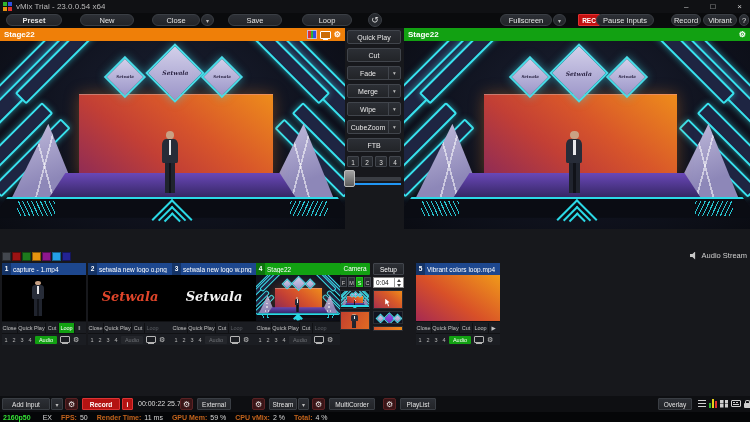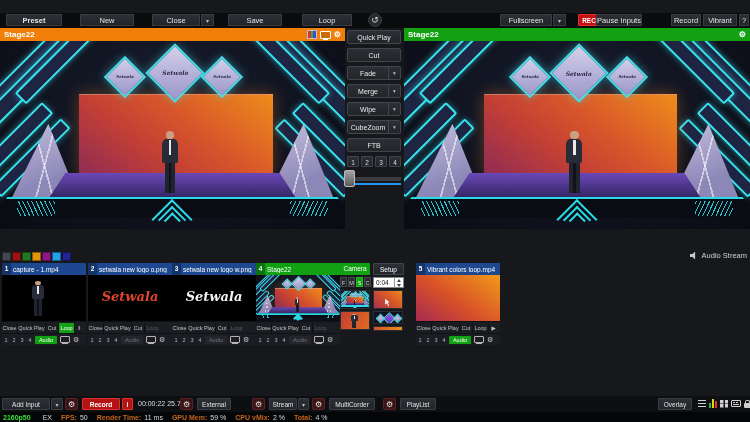--- a/index.html
+++ b/index.html
@@ -12,21 +12,21 @@
   .titlebar{left:0;top:0;width:750px;height:13px;background:#101114;display:flex;align-items:center;}
   .vmix-logo{width:9px;height:9px;margin:0 4px 0 3px;display:grid;grid-template-columns:1fr 1fr;grid-template-rows:1fr 1fr;gap:1px;}
   .vmix-logo i{display:block;}
   .title-text{font-size:8px;color:#b8b8b8;}
   .wincaps{margin-left:auto;display:flex;gap:22px;padding-right:8px;font-size:8px;color:#cfcfcf;}
   .wincaps span{cursor:default;}
 
   
   .menubar{left:0;top:13px;width:750px;height:15px;background:#0a0b0d;}
   .mbtn{position:absolute;top:1px;height:12px;line-height:12px;text-align:center;font-size:7.5px;color:#e3e3e3;
-        background:linear-gradient(#2c2f35,#222428);border:1px solid #3a3e44;border-radius:0;box-sizing:border-box;}
+        background:linear-gradient(#2c2f35,#222428);border:1px solid #3a3e44;border-radius:6px;box-sizing:border-box;}
   .mbtn.bold{font-weight:bold;}
   .drop{font-size:6px;color:#bbb;}
   .rec-btn{position:absolute;top:1px;height:12px;line-height:12px;background:#c41010;border:1px solid #e03030;
         color:#fff;font-size:6.5px;font-weight:bold;text-align:center;border-radius:1px;box-sizing:border-box;}
   .undo-btn{position:absolute;top:0px;width:14px;height:14px;border-radius:50%;background:#26292e;border:1px solid #3a3e44;
         color:#ddd;font-size:9px;line-height:13px;text-align:center;box-sizing:border-box;}
 
   
   .pvbar{top:28px;height:13px;display:flex;align-items:center;font-size:8px;font-weight:bold;color:#fff;}
   .pvbar .lbl{padding-left:4px;}
@@ -172,35 +172,49 @@
   .statusbar .res{font-weight:bold;margin-left:3px;}
   .statusbar .ex{margin-left:12px;}
   .statusbar .lab{font-weight:bold;margin-left:9px;}
   .statusbar .val{margin-left:3px;}
 </style>
 </head>
 <body>
 
 <div id="root">
 
+  <div class="abs titlebar">
+    <span class="vmix-logo">
+      <i style="background:#2fb42f"></i>
+        <i style="background:#3050e0"></i>
+        <i style="background:#e6940f"></i>
+        <i style="background:#e03030"></i>
+    </span>
+    <span class="title-text nowrap">vMix Trial - 23.0.0.54 x64</span>
+    <span class="wincaps">
+      <span>–</span>
+      <span>□</span>
+      <span>×</span>
+    </span>
+  </div>
 
   <div class="abs menubar">
     <div class="mbtn bold" style="left:6px;width:56px;">Preset</div>
     <div class="mbtn" style="left:80px;width:54px;">New</div>
     <div class="mbtn" style="left:152px;width:48px;">Close</div>
     <div class="mbtn" style="left:201px;width:13px;"><span class="drop">▾</span></div>
     <div class="mbtn" style="left:228px;width:54px;">Save</div>
     <div class="mbtn" style="left:302px;width:50px;">Loop</div>
     <div class="undo-btn" style="left:368px;">↺</div>
 
     <div class="mbtn" style="left:500px;width:52px;">Fullscreen</div>
     <div class="mbtn" style="left:553px;width:13px;"><span class="drop">▾</span></div>
     <div class="rec-btn" style="left:578px;width:22px;">REC</div>
 
-    <div class="mbtn" style="left:596px;width:46px;">Pause Inputs</div>
+    <div class="mbtn" style="left:596px;width:58px;">Pause Inputs</div>
     <div class="mbtn" style="left:671px;width:30px;">Record</div>
     <div class="mbtn" style="left:703px;width:34px;">Vibrant</div>
     <div class="mbtn" style="left:739px;width:10px;">?</div>
   </div>
 
   <div class="abs pvbar" style="left: 0px; width: 345px; background: rgb(239, 127, 8);">
     <span class="lbl">Stage22</span>
     <span class="bar-icons">
       <i class="ic-colorbars"></i>
       <i class="ic-monitor"></i>

